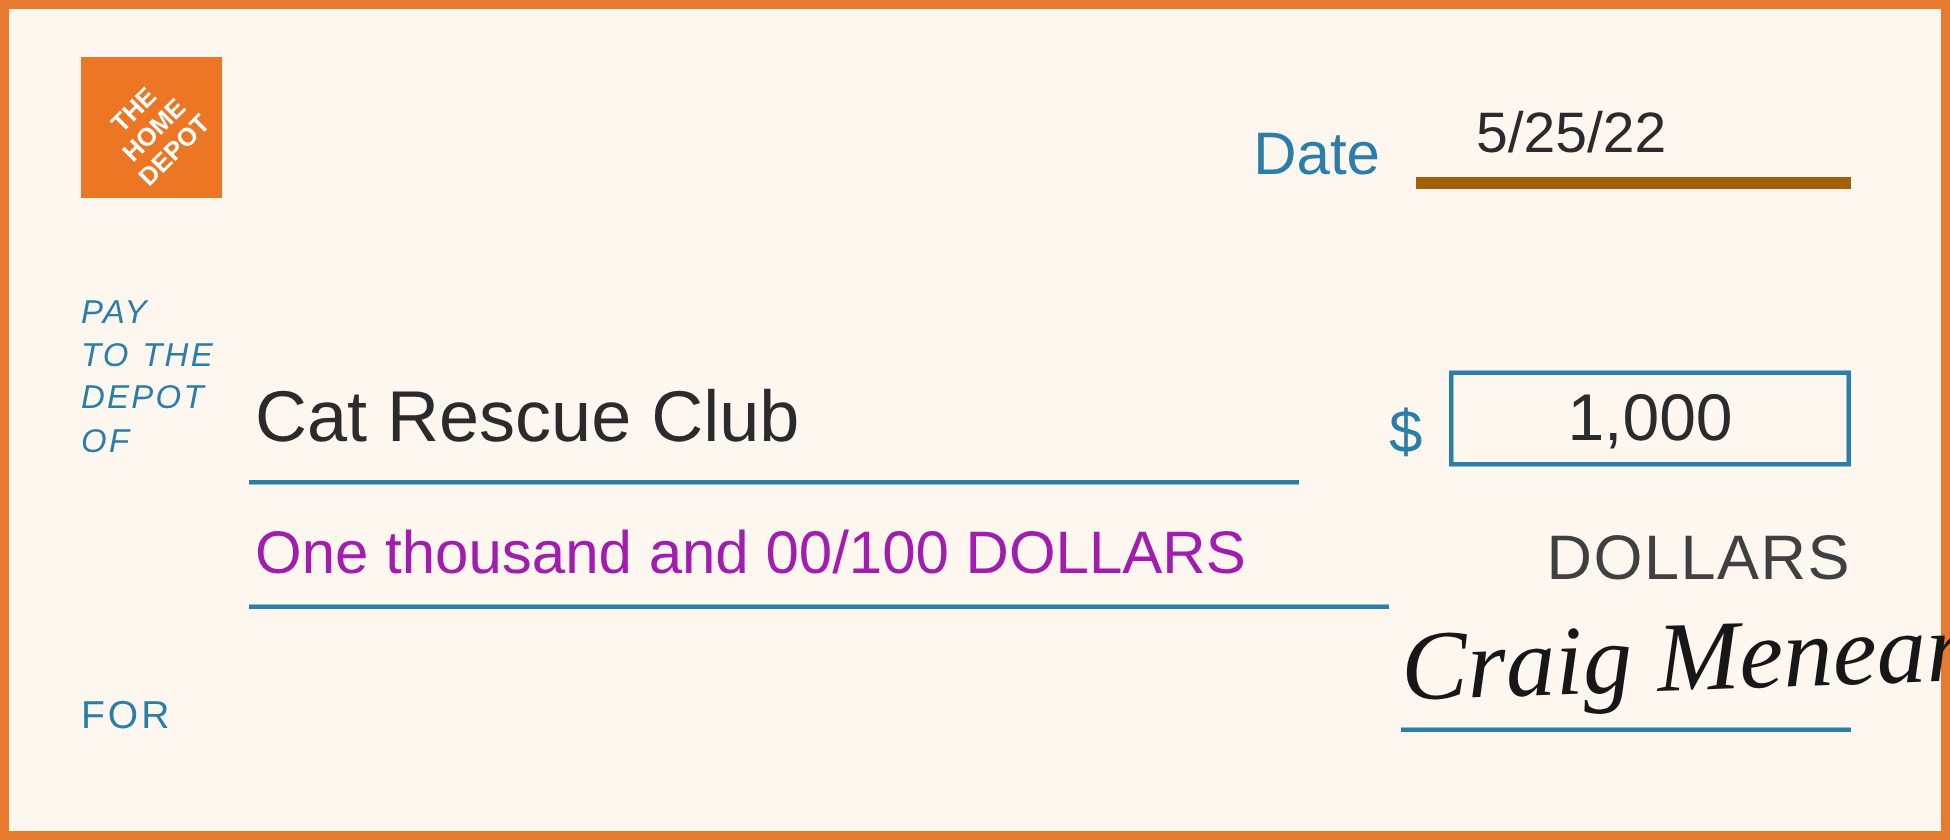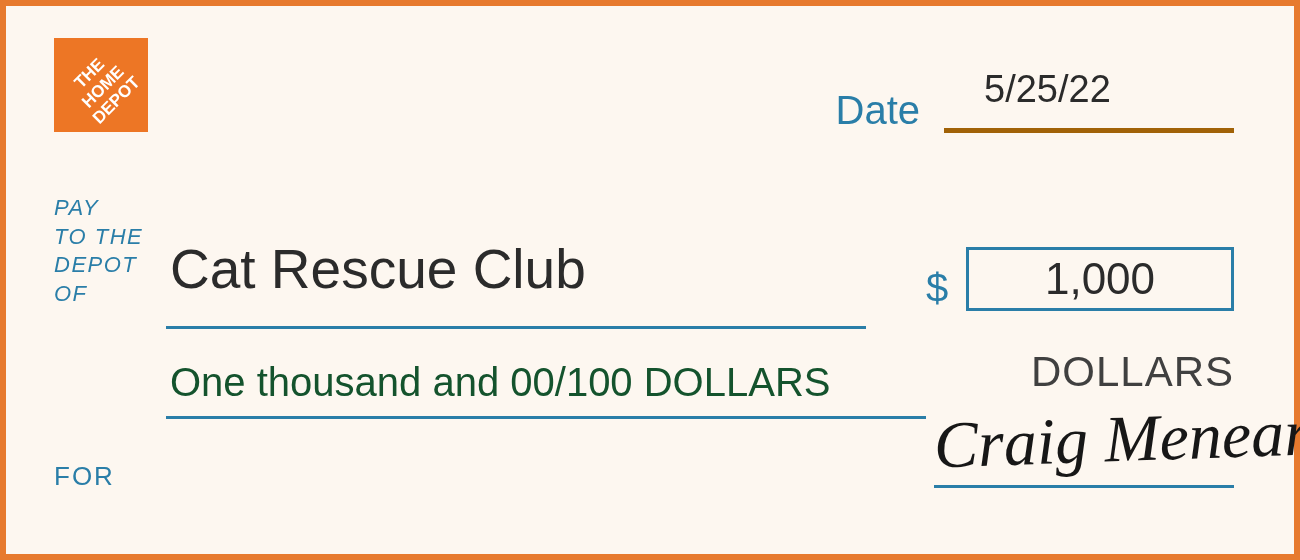--- a/index.html
+++ b/index.html
@@ -35,46 +35,46 @@
       align-items: flex-end;
       gap: 24px;
     }
     .date-label {
       font-size: 40px;
       color: #2a7ea8;
       font-weight: 400;
     }
     .date-line {
       width: 290px;
-      border-bottom: 5px solid #a16207;
-      padding-bottom: 17px;
+      border-bottom: 8px solid #a16207;
+      padding-bottom: 7px;
       padding-left: 40px;
       font-size: 38px;
       color: #2b2b2b;
     }
     .payto-block {
       position: absolute;
       top: 188px;
       left: 48px;
       width: 100px;
       color: #2a7ea8;
       font-size: 22px;
       letter-spacing: 1.5px;
       line-height: 1.3;
       font-weight: 400;
       font-style: italic;
     }
     .payee-line {
       position: absolute;
-      top: 230px;
+      top: 244px;
       left: 160px;
       width: 700px;
       border-bottom: 3px solid #2a7ea8;
-      padding: 0 0 24px 4px;
-      font-size: 55px;
+      padding: 0 0 12px 4px;
+      font-size: 48px;
       color: #2b2b2b;
       line-height: 1.2;
     }
     .dollar-sign {
       position: absolute;
       top: 260px;
       left: 920px;
       font-size: 40px;
       color: #2a7ea8;
     }
@@ -86,27 +86,27 @@
       height: 64px;
       border: 3px solid #2a7ea8;
       display: flex;
       align-items: center;
       justify-content: center;
       font-size: 44px;
       color: #2b2b2b;
     }
     .words-line {
       position: absolute;
-      top: 350px;
+      top: 337px;
       left: 160px;
       width: 760px;
       border-bottom: 3px solid #2a7ea8;
       padding: 0 0 8px 4px;
       font-size: 40px;
-      color: #14532d;
+      color: #a21caf;
       line-height: 1.3;
     }
     .dollars-label {
       position: absolute;
       top: 342px;
       right: 60px;
       font-size: 42px;
       color: #404040;
       letter-spacing: 1px;
     }

